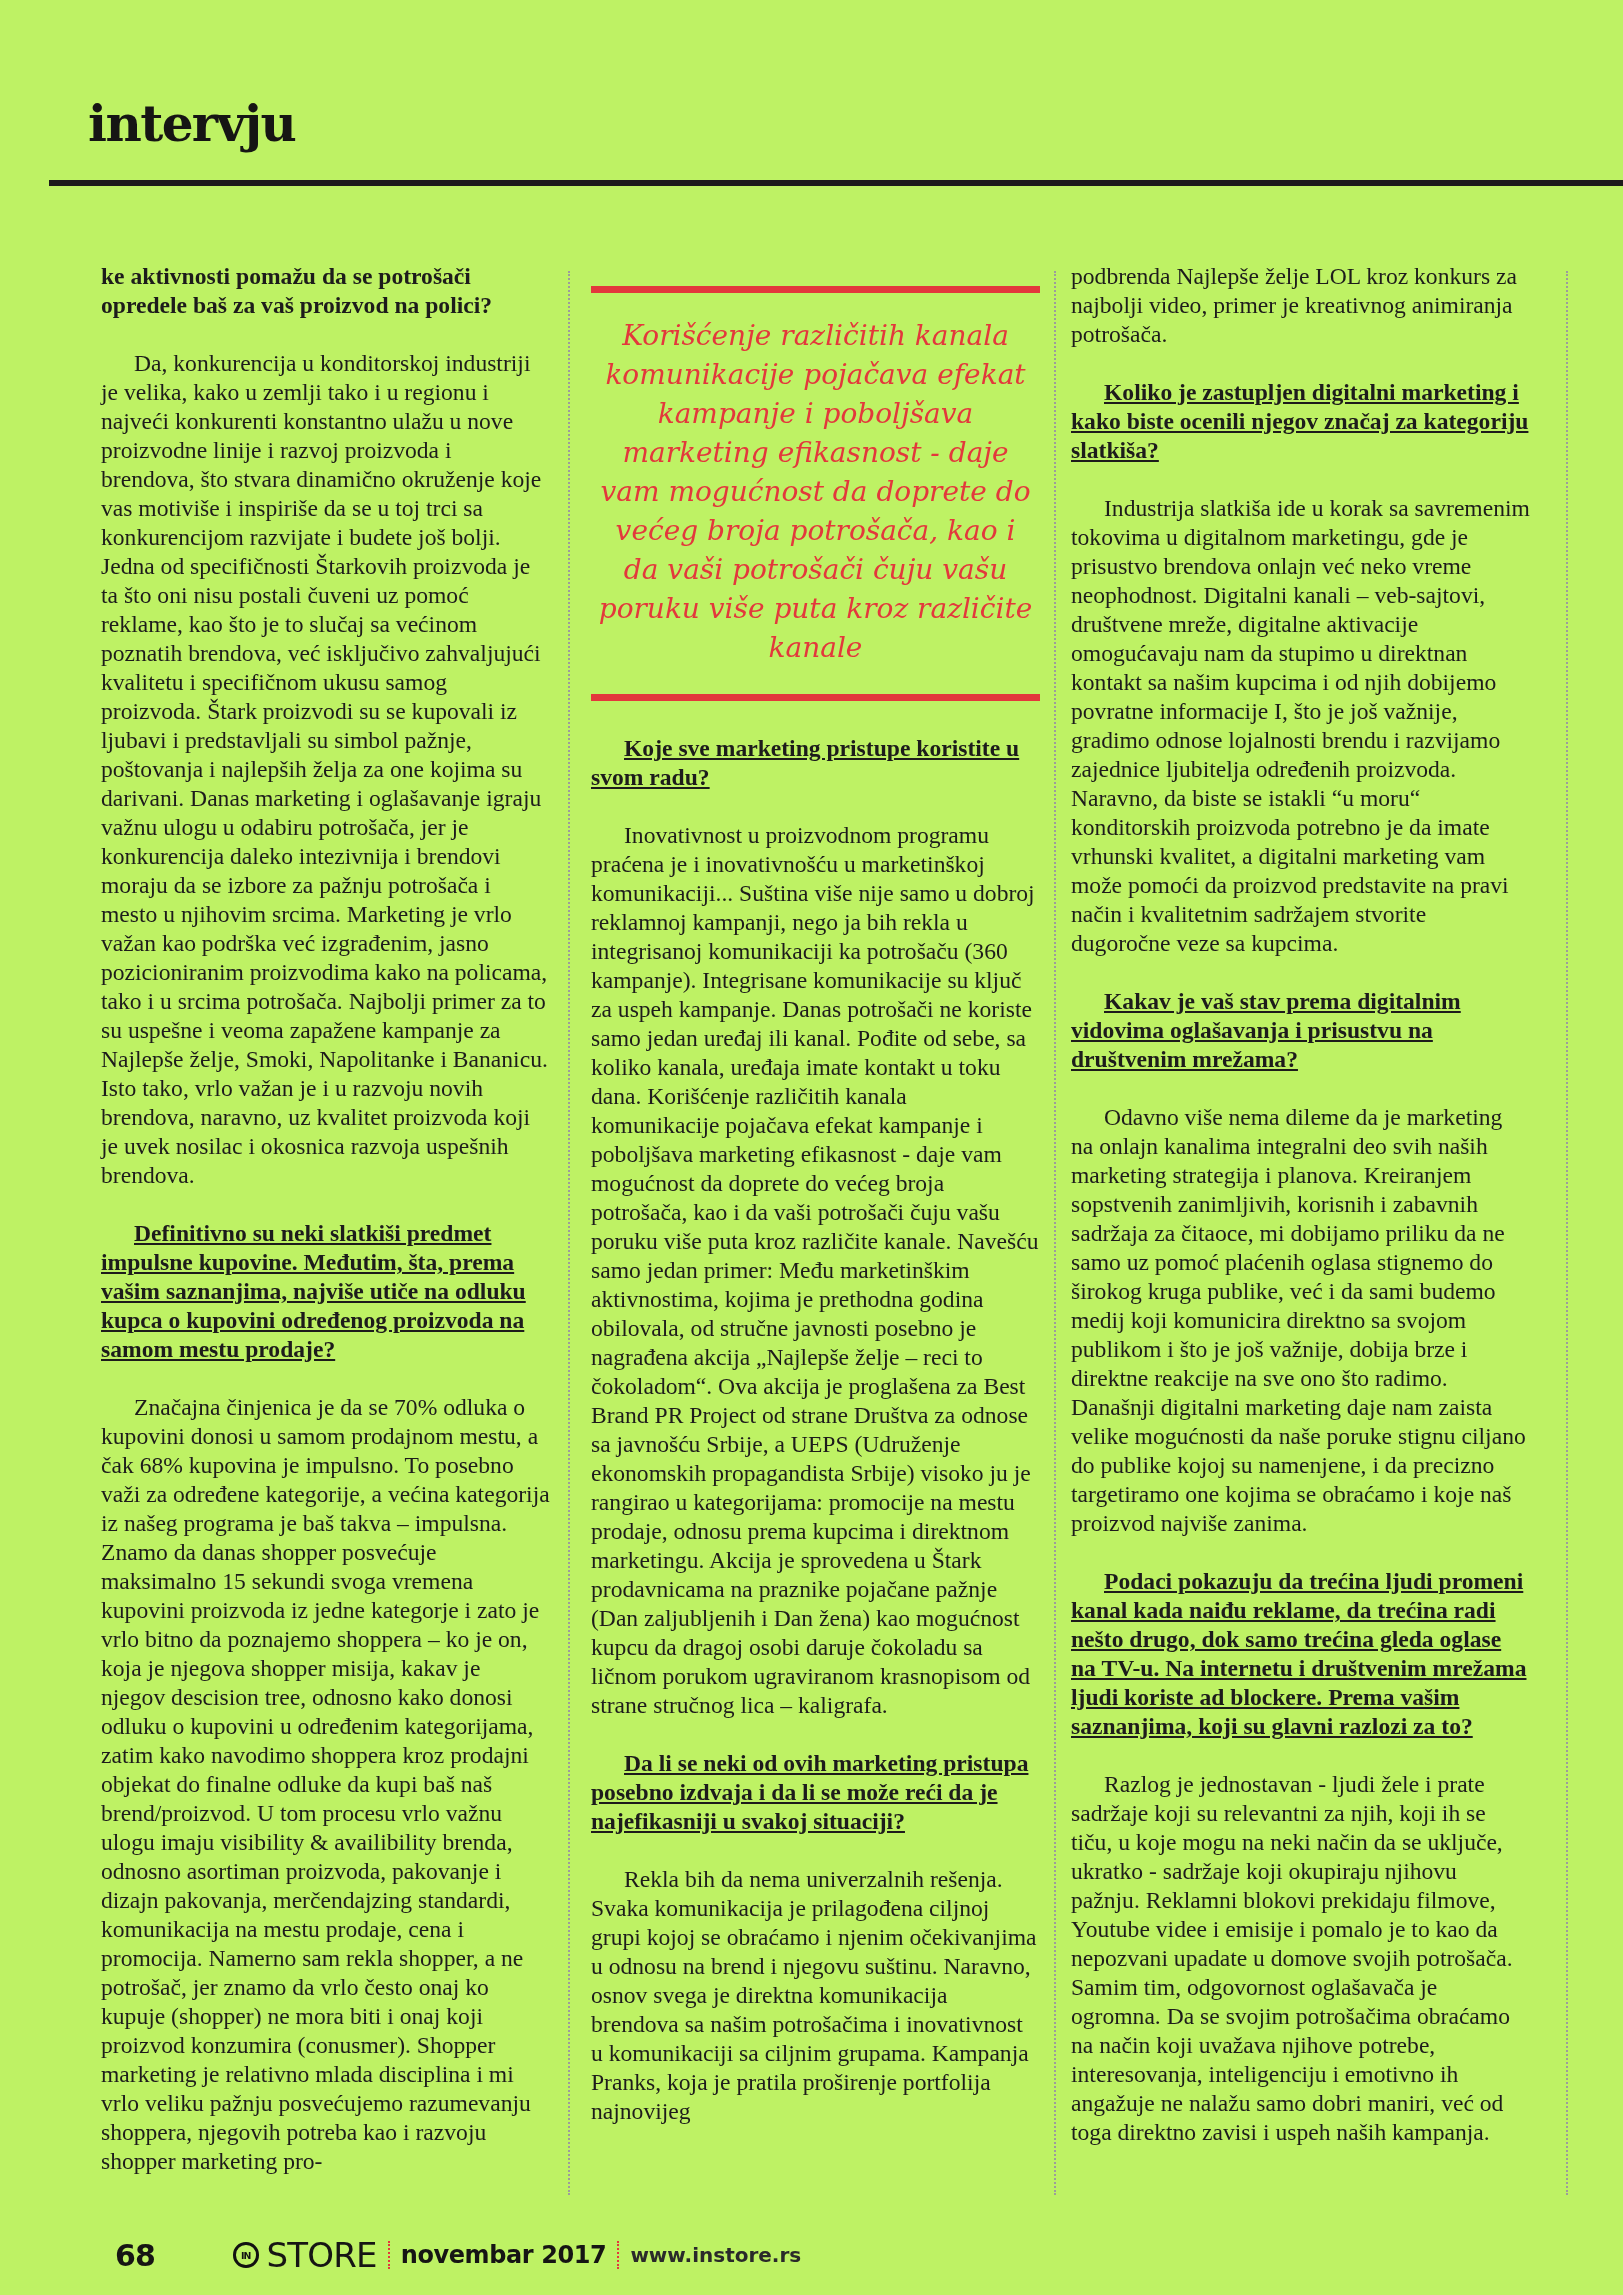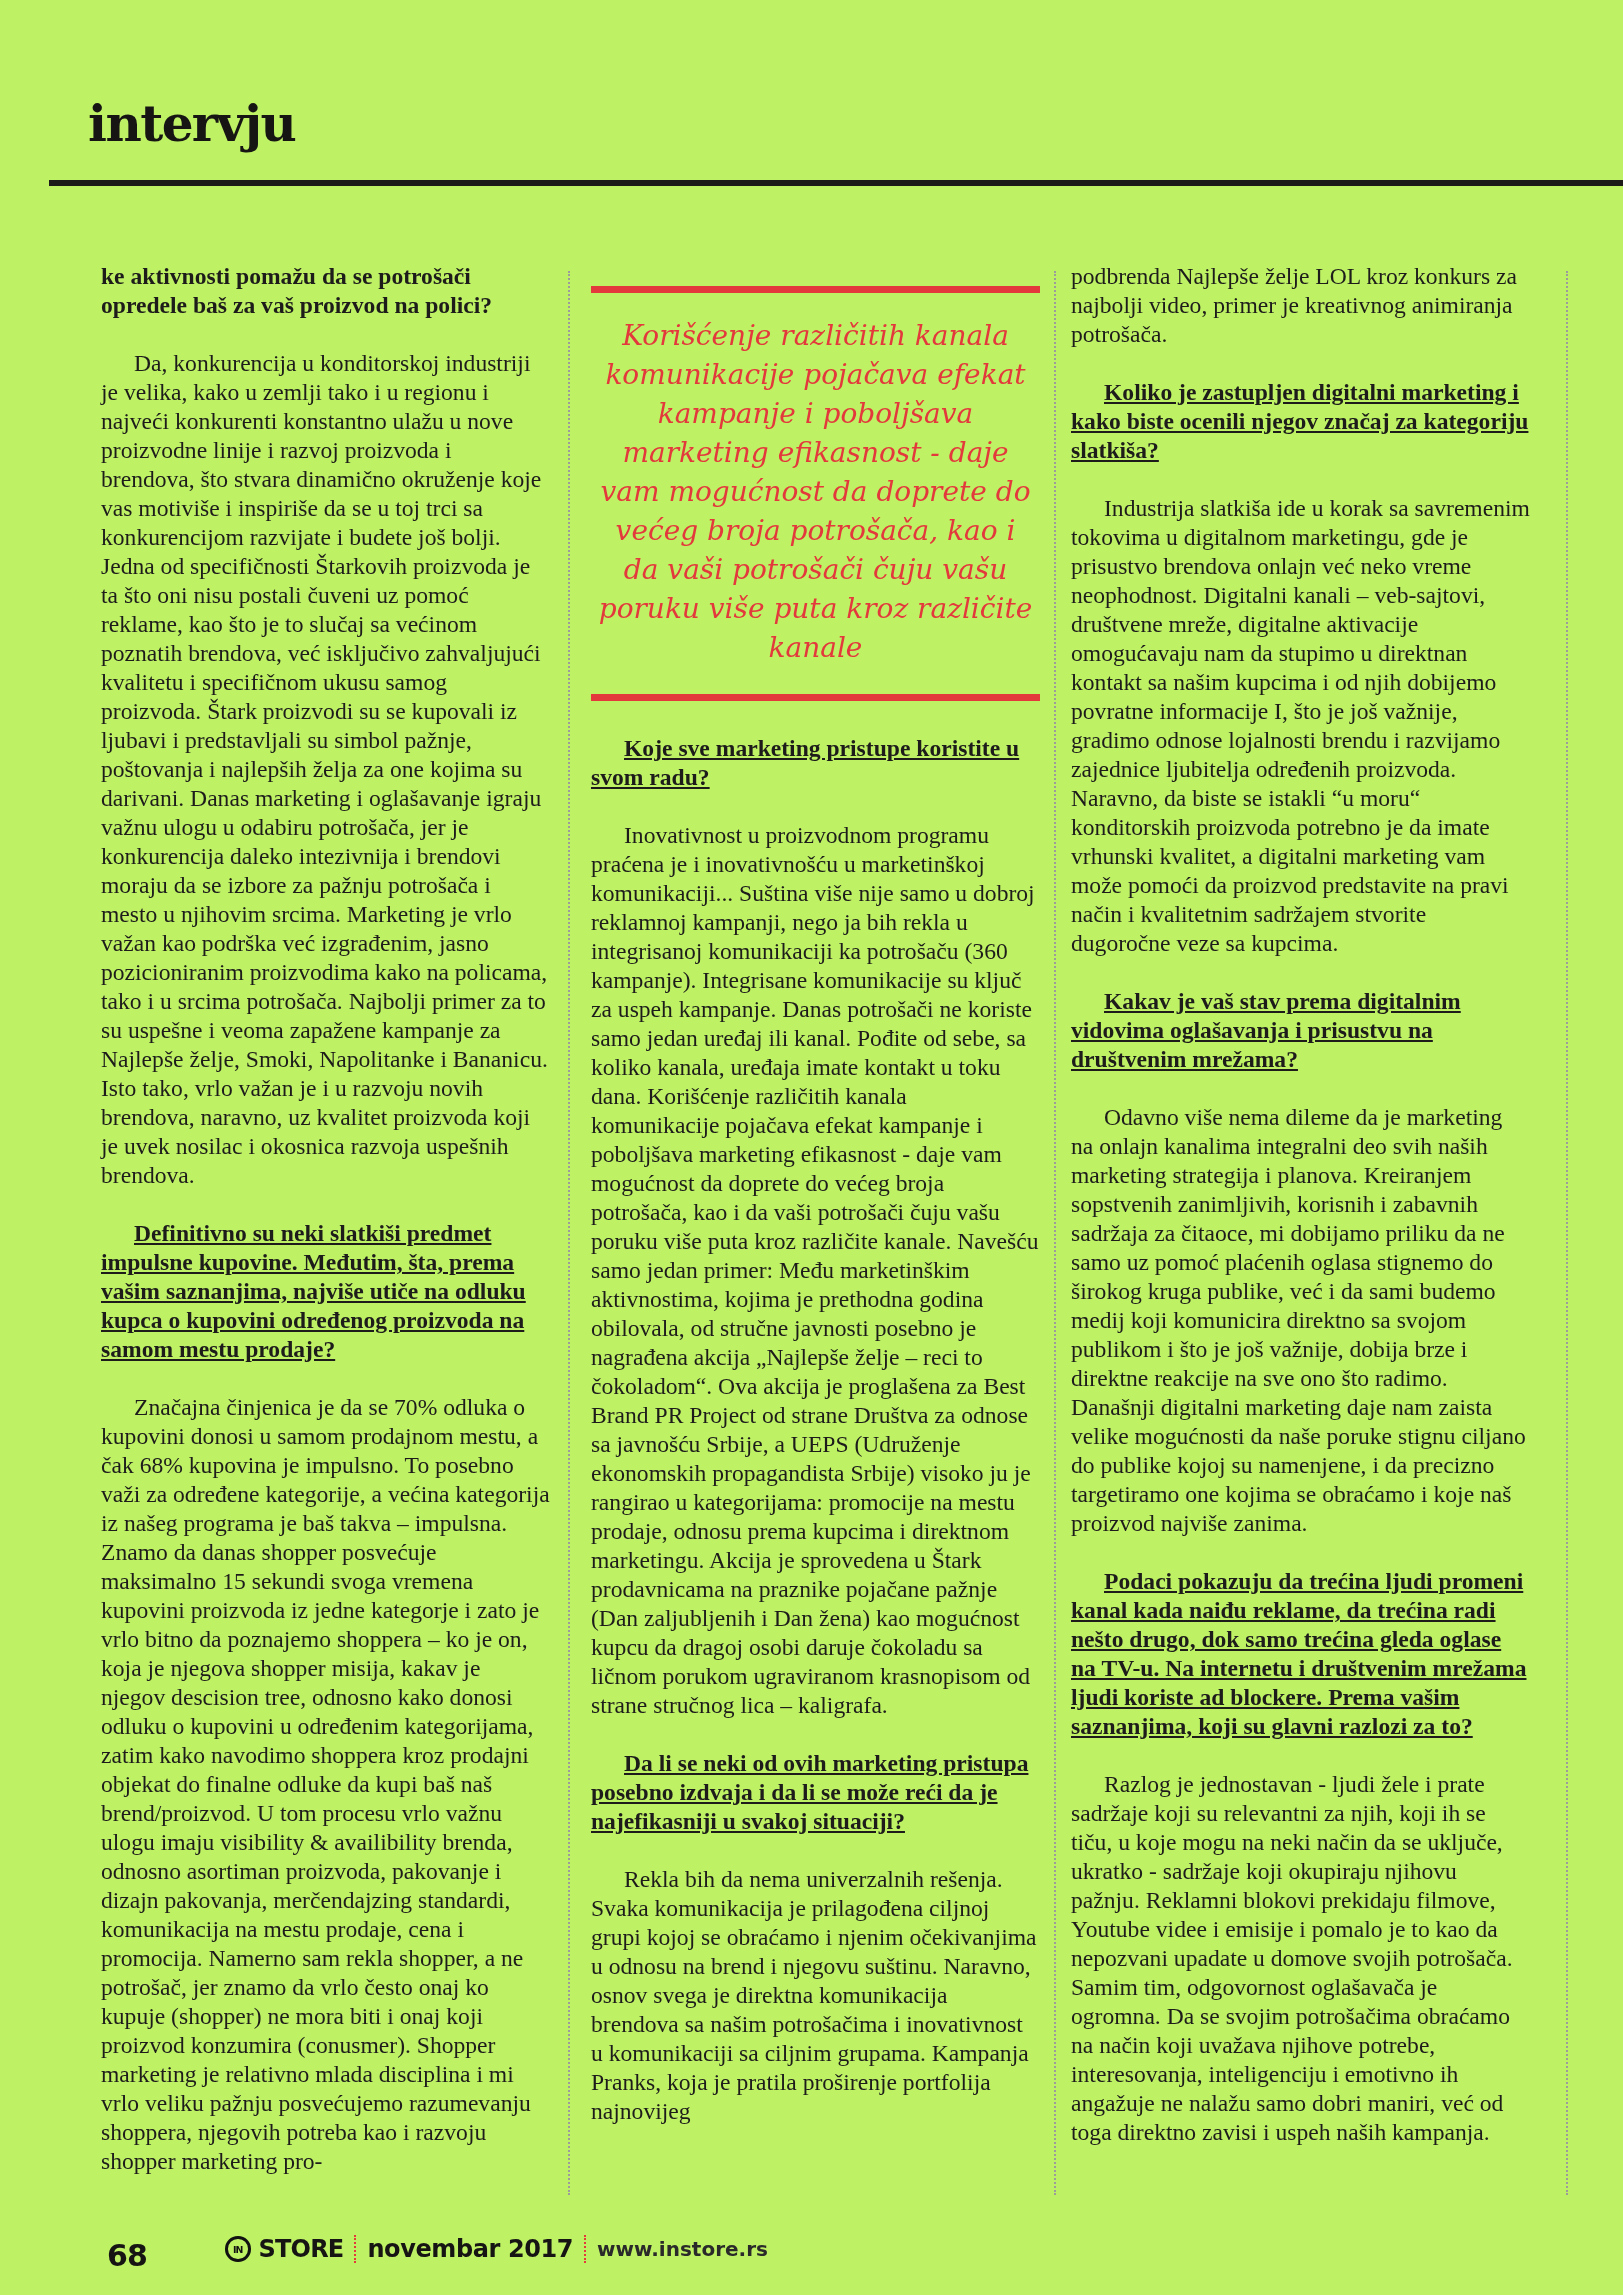--- a/index.html
+++ b/index.html
@@ -36,32 +36,32 @@
   .vsep-3 { left:1566px; }
   .quote-wrap { margin:23.6px 0 33px 0; }
   .qrule { height:7px; background:var(--accent-red,#e3383c); }
   .pull-quote {
     font-family:"DejaVu Serif", serif; font-style:italic;
     font-size:28px; line-height:39px; text-align:center;
     color:var(--accent-red,#e3383c);
     padding:23.6px 4.7px 27px 4.7px; margin:0 !important; text-indent:0;
   }
   .footer {
-    position:absolute; left:8px; right:0; top:2235px; height:44px;
+    position:absolute; left:16px; right:0; top:2235px; height:44px;
     font-family:"DejaVu Sans", sans-serif; color:#161514;
   }
   .page-number { position:absolute; left:99px; top:3.1px; font-weight:bold; font-size:30px; letter-spacing:-0.8px; }
   .footer-brand { position:absolute; left:217px; top:0; display:flex; align-items:center; }
   .logo-circle {
     width:19.6px; height:19.6px; border:3.1px solid #111; border-radius:50%;
     display:flex; align-items:center; justify-content:center;
     font-weight:bold; font-size:9.4px; letter-spacing:-0.8px; color:#111;
     margin-right:7.9px; flex:0 0 auto;
   }
-  .brand-name { font-weight:bold; font-size:24px; letter-spacing:-0.8px; }
+  .brand-name { font-weight:normal; font-size:34px; letter-spacing:-0.8px; }
   .footer-divider {
     width:0; height:28px; border-left:2.4px dotted var(--accent-red,#e3383c);
     margin:0 11px; align-self:center;
   }
   .issue-date { font-weight:bold; font-size:24px; letter-spacing:-0.4px; }
   .website-url { font-size:20px; font-weight:bold; color:#2a2a2a; letter-spacing:0; }
 </style>
 </head>
 <body>
 

